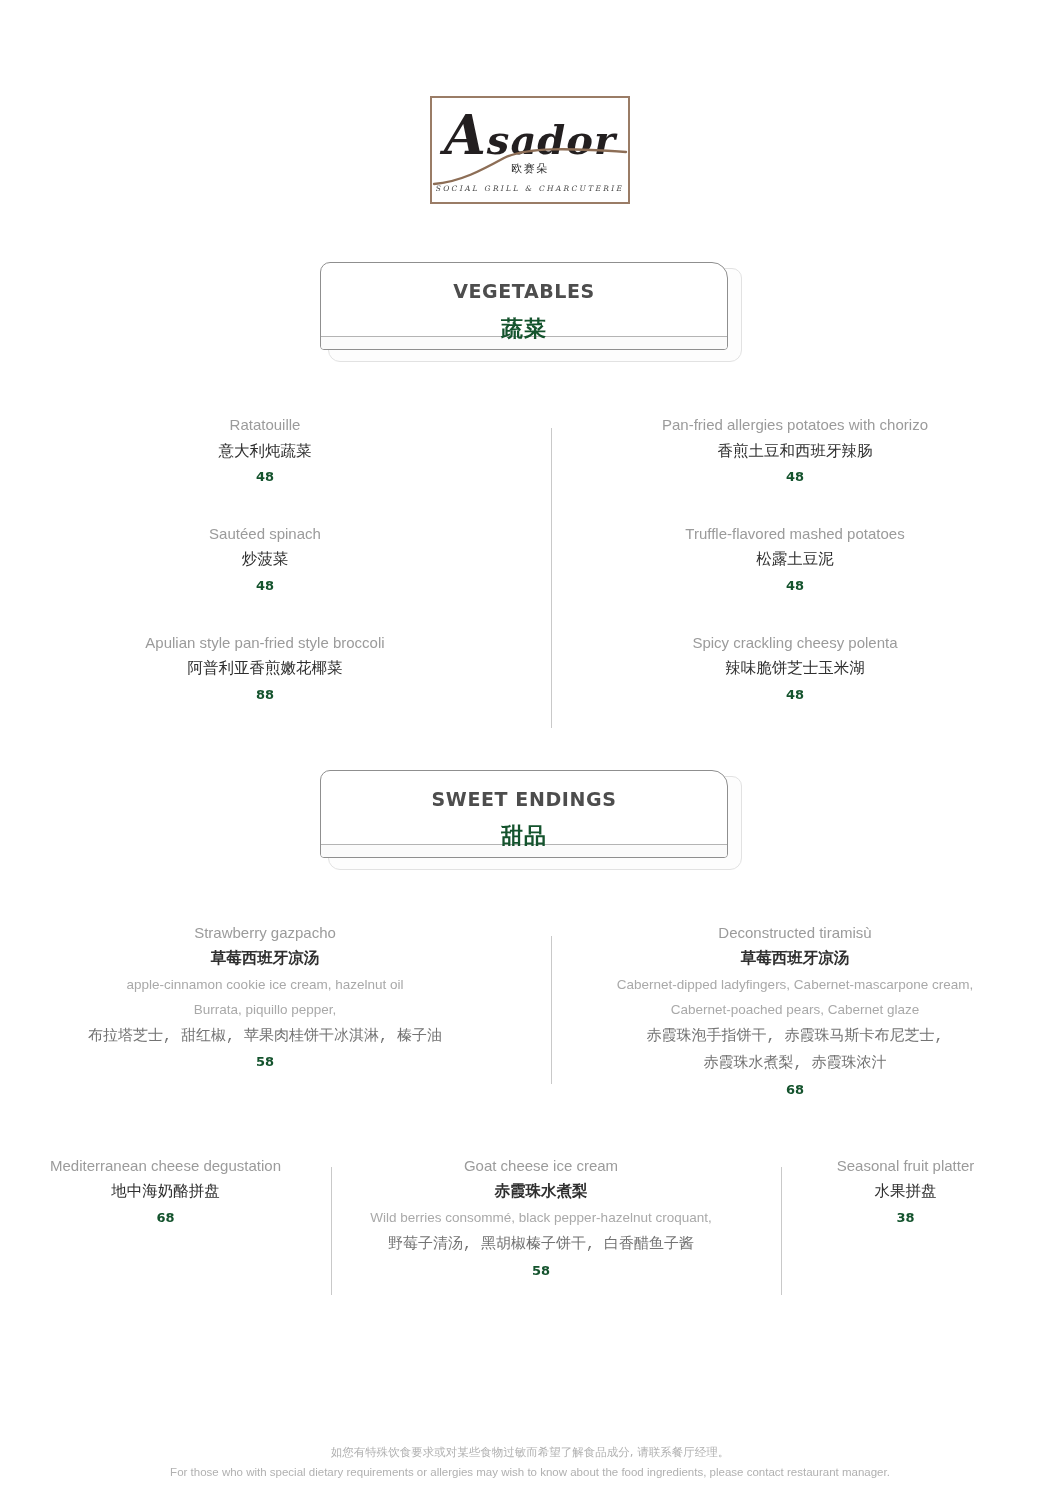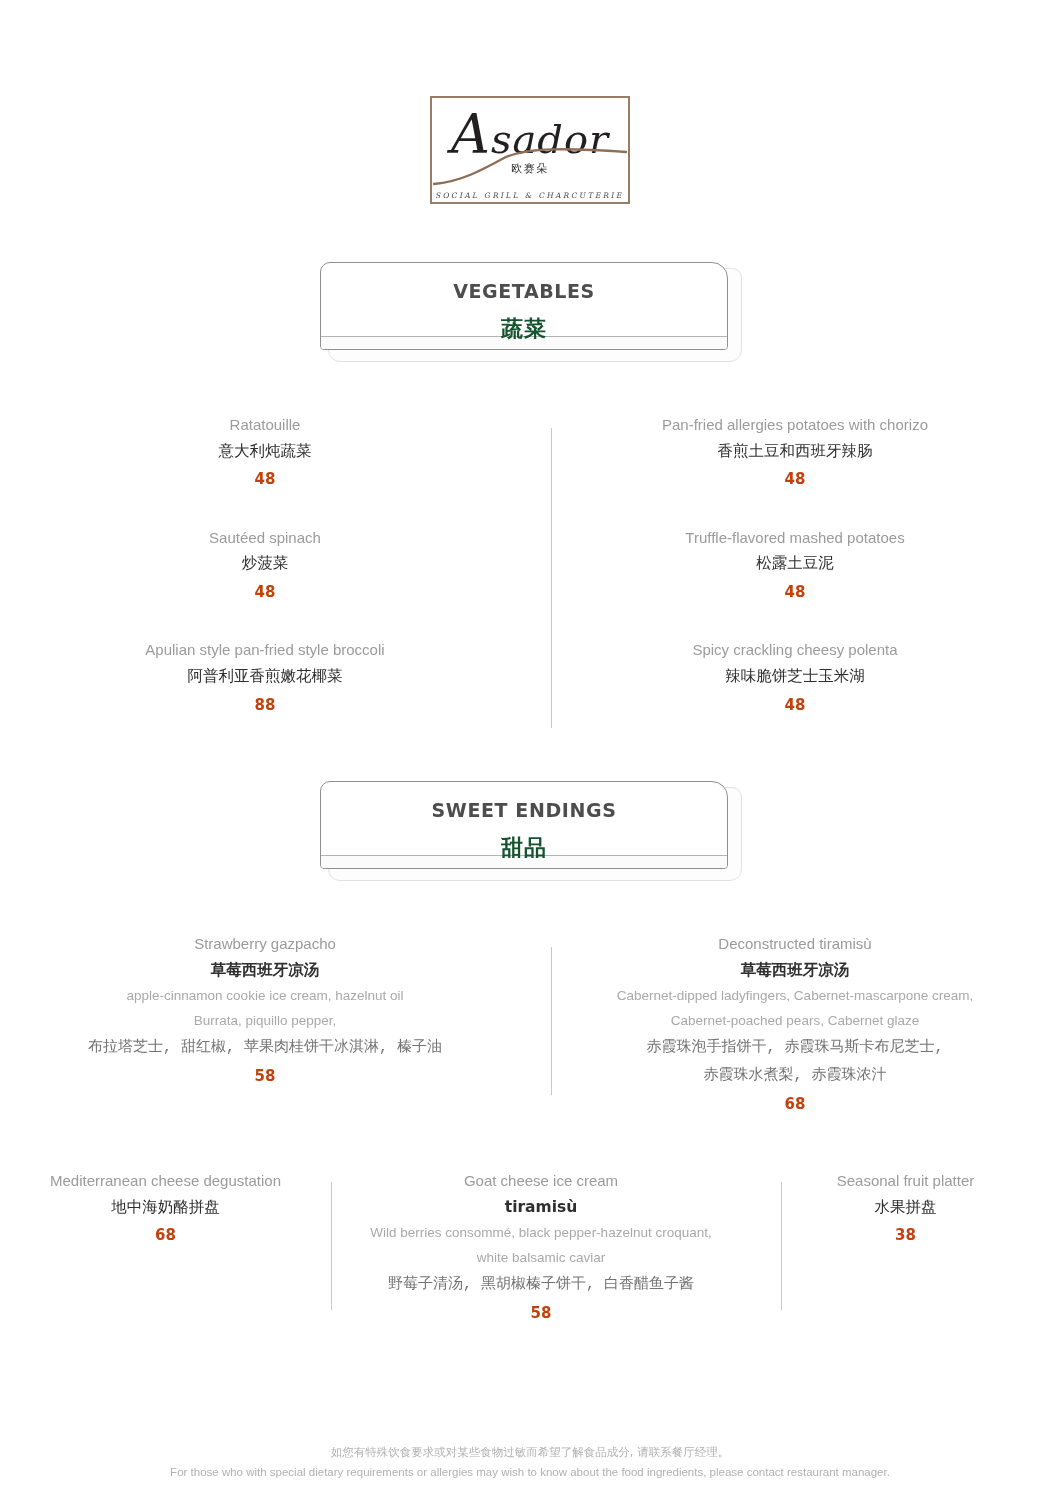--- a/index.html
+++ b/index.html
@@ -34,20 +34,21 @@
     position: absolute;
     left: 0; right: 0;
     top: 10px;
     text-align: center;
     font-family: "DejaVu Serif", serif;
     font-style: italic;
     font-size: 40px;
     letter-spacing: 1px;
     color: #231f20;
     line-height: 1;
+    font-weight: bold;
   }
   .logo-script .cap {
     font-size: 54px;
     line-height: 1;
   }
   .logo-swoosh {
     position: absolute;
     left: -2px;
     bottom: 16px;
     width: 200px;
@@ -61,21 +62,21 @@
     bottom: 26px;
     text-align: center;
     font-size: 11px;
     letter-spacing: 1.5px;
     color: #2b2b2b;
     font-family: Liberation Sans, sans-serif;
   }
   .logo-tag {
     position: absolute;
     left: 0; right: 0;
-    bottom: 2px;
+    bottom: 9px;
     text-align: center;
     font-size: 7.5px;
     letter-spacing: 2.3px;
     color: #4a4a4a;
     font-family: "DejaVu Serif", serif;
     font-style: italic;
   }
 
   
   .banner-area {
@@ -169,23 +170,23 @@
     color: #a9a9a9;
     line-height: 1.85;
   }
   .desc-cn {
     font-size: 15px;
     color: #737373;
     line-height: 1.85;
     font-family: Liberation Mono, monospace;
   }
   .price {
-    font-size: 15px;
+    font-size: 13px;
     font-weight: bold;
-    color: #c2410c;
+    color: #14532d;
     line-height: 1.9;
     font-family: "DejaVu Sans", sans-serif;
   }
 
   
   .veg-section {
     position: relative;
     margin-top: 52px;
     width: 1060px;
   }
@@ -385,23 +386,22 @@
       <div class="item">
         <div class="name-en">Mediterranean cheese degustation</div>
         <div class="name-cn">地中海奶酪拼盘</div>
         <div class="price">68</div>
       </div>
     </div>
 
     <div class="cell">
       <div class="item">
         <div class="name-en">Goat cheese ice cream</div>
-        <div class="name-cn bold">tiramisù</div>
+        <div class="name-cn bold">赤霞珠水煮梨</div>
         <div class="desc-en">Wild berries consommé, black pepper-hazelnut croquant,</div>
-        <div class="desc-en">white balsamic caviar</div>
         <div class="desc-cn">野莓子清汤, 黑胡椒榛子饼干, 白香醋鱼子酱</div>
         <div class="price">58</div>
       </div>
     </div>
 
     <div class="cell">
       <div class="item">
         <div class="name-en">Seasonal fruit platter</div>
         <div class="name-cn">水果拼盘</div>
         <div class="price">38</div>

